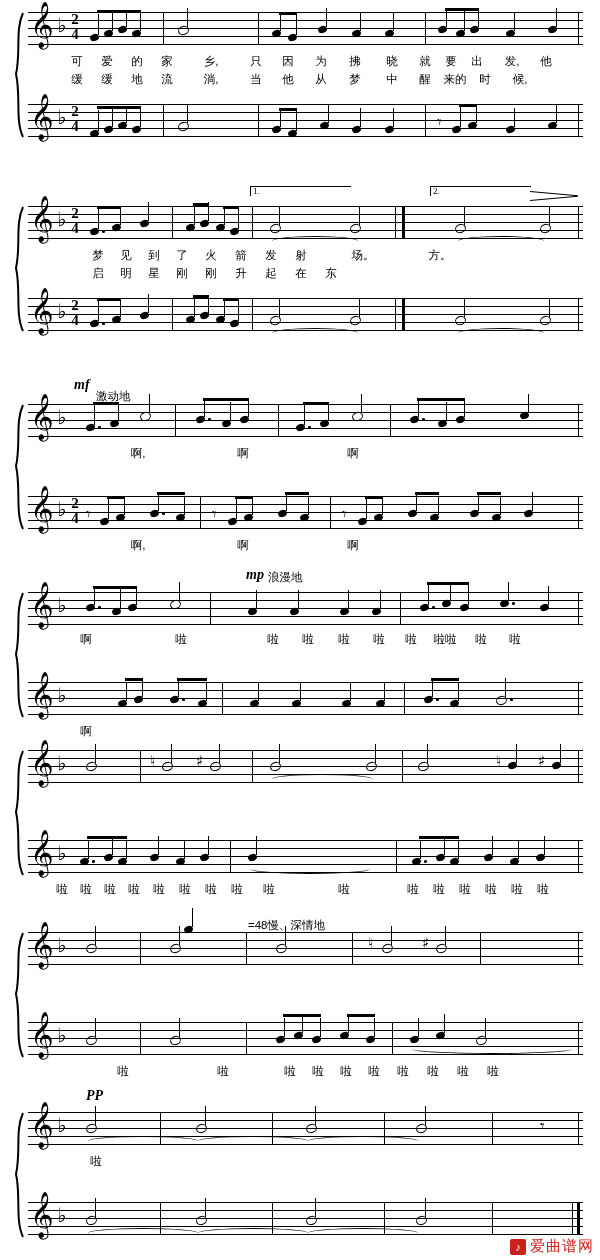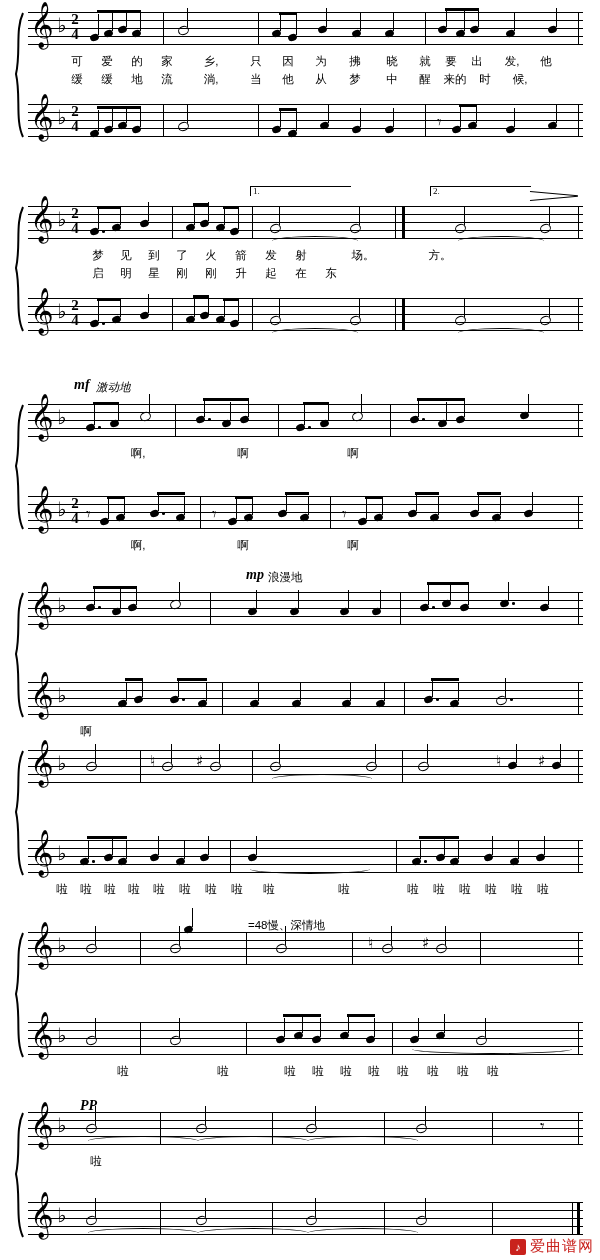--- a/index.html
+++ b/index.html
@@ -391,21 +391,21 @@
     <div class="nh open" style="left:455px;top:126px;"></div>
       <div class="st" style="left:464px;top:108px;height:19px;"></div>
     <div class="slur" style="left:458px;top:138px;width:86px;"></div>
     <div class="nh open" style="left:540px;top:126px;"></div>
       <div class="st" style="left:549px;top:108px;height:19px;"></div>
     <div class="bar" style="left:578px;top:108px;height:33px;"></div>
   </div>
 
   <div class="system" style="top:380px;height:150px;">
     <div class="dyn" style="left:74px;top:-3px;">mf</div>
-    <div class="term" style="left:96px;top:0px;font-style:italic;">激动地</div>
+    <div class="term" style="left:96px;top:9px;">激动地</div>
 
     <div class="brace" style="top:24px;">
       <svg width="16" height="126" viewBox="0 0 16 126">
           <path d="M13 1 C5 18 11 40 6 62 C11 84 5 108 13 125" fill="none" stroke="#000" stroke-width="2"></path>
         </svg>
     </div>
 
     <div class="staff" style="top:24px;">
       <div class="ln"></div>
         <div class="ln"></div>
@@ -568,20 +568,23 @@
     <div class="nh" style="left:460px;top:34px;"></div>
       <div class="st" style="left:468px;top:14px;height:21px;"></div>
     <div class="bm" style="left:427px;top:12px;width:42px;"></div>
     <div class="nh" style="left:500px;top:30px;"></div>
       <div class="st" style="left:508px;top:12px;height:19px;"></div>
     <div class="dot" style="left:512px;top:32px;"></div>
     <div class="nh" style="left:540px;top:34px;"></div>
       <div class="st" style="left:548px;top:16px;height:19px;"></div>
     <div class="bar" style="left:578px;top:22px;height:33px;"></div>
 
+    <div class="lyr" style="left:66px;top:62px;">
+      <span style="width:40px">啊</span><span style="width:150px">啦</span><span style="width:34px">啦</span><span style="width:36px">啦</span><span style="width:36px">啦</span><span style="width:34px">啦</span><span style="width:30px">啦</span><span style="width:38px">啦啦</span><span style="width:34px">啦</span><span style="width:34px">啦</span>
+    </div>
 
     <div class="staff" style="top:112px;">
       <div class="ln"></div>
         <div class="ln"></div>
         <div class="ln"></div>
         <div class="ln"></div>
         <div class="ln"></div>
     </div>
     <div class="clef" style="left:30px;top:104px;">𝄞</div>
     <div class="keysig" style="left:57px;top:115px;">♭</div>
@@ -791,21 +794,21 @@
       <div class="st" style="left:485px;top:108px;height:19px;"></div>
     <div class="slur down" style="left:412px;top:134px;width:160px;"></div>
     <div class="bar" style="left:578px;top:112px;height:33px;"></div>
 
     <div class="lyr" style="left:76px;top:154px;">
       <span style="width:94px">啦</span><span style="width:106px">啦</span><span style="width:28px">啦</span><span style="width:28px">啦</span><span style="width:28px">啦</span><span style="width:28px">啦</span><span style="width:30px">啦</span><span style="width:30px">啦</span><span style="width:30px">啦</span><span style="width:30px">啦</span>
     </div>
   </div>
 
   <div class="system" style="top:1090px;height:150px;">
-    <div class="dyn" style="left:80px;top:-2px;margin-top:10px;">PP</div>
+    <div class="dyn" style="left:86px;top:-2px;">PP</div>
 
     <div class="brace" style="top:22px;">
       <svg width="16" height="126" viewBox="0 0 16 126">
           <path d="M13 1 C5 18 11 40 6 62 C11 84 5 108 13 125" fill="none" stroke="#000" stroke-width="2"></path>
         </svg>
     </div>
 
     <div class="staff" style="top:22px;">
       <div class="ln"></div>
         <div class="ln"></div>

